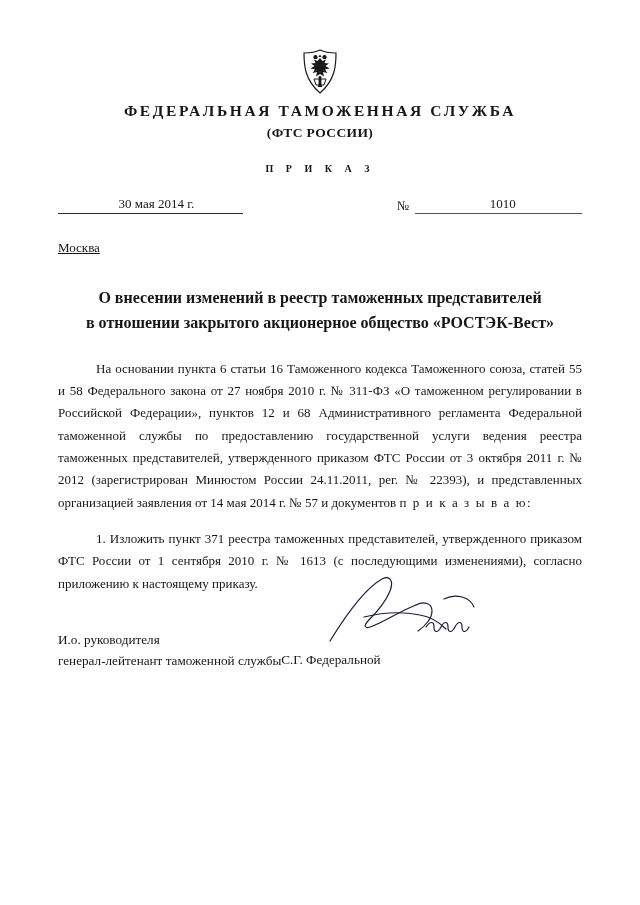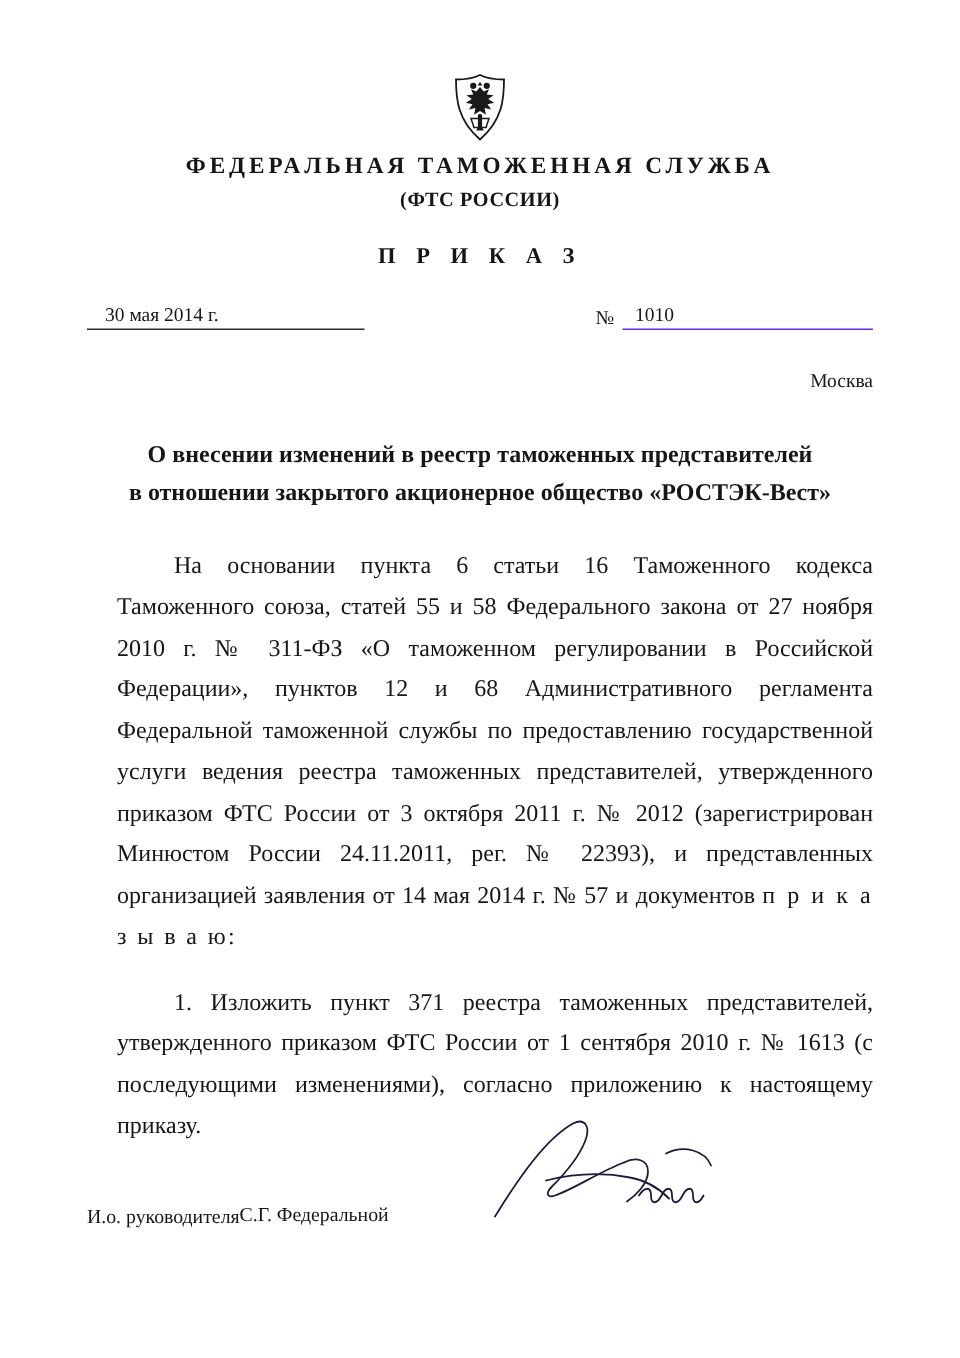--- a/index.html
+++ b/index.html
@@ -46,32 +46,33 @@
   .org-sub {
     text-align: center;
     font-weight: bold;
     font-size: 13.5px;
     letter-spacing: 0.4px;
     margin-top: 5px;
   }
   .doc-type {
     text-align: center;
     font-weight: bold;
-    font-size: 15px;
+    font-size: 10px;
     letter-spacing: 5px;
     margin-top: 22px;
   }
 
   
   .meta-row {
     display: flex;
     justify-content: space-between;
     align-items: flex-end;
     margin-top: 22px;
     font-size: 13px;
+    text-align: center;
   }
   .meta-date {
     width: 185px;
     border-bottom: 1px solid #2b2b2b;
     padding-bottom: 1px;
     padding-left: 12px;
     box-sizing: border-box;
   }
   .meta-num {
     display: flex;
@@ -85,42 +86,42 @@
   }
   .meta-num-value {
     flex: 1;
     border-bottom: 1px solid #6d28d9;
     padding-bottom: 1px;
     padding-left: 8px;
     box-sizing: border-box;
   }
 
   .city {
-    text-align: right;
+    text-align: left;
     font-size: 13px;
     margin-top: 26px;
+    text-decoration: underline;
   }
 
   
   .doc-title {
     text-align: center;
     font-weight: bold;
     font-size: 16px;
     line-height: 1.55;
     margin-top: 30px;
     padding: 0 8px;
   }
 
   
   .body-block {
     margin-top: 22px;
-    font-size: 16px;
+    font-size: 13px;
     line-height: 1.72;
     text-align: justify;
-    margin-left: 20px;
   }
   .para {
     text-indent: 38px;
     margin-bottom: 14px;
     text-align: justify;
     text-align-last: left;
   }
   .para.justify-all {
     text-align: justify;
   }
@@ -210,18 +211,19 @@
         <path d="M44 46 C60 42, 80 40, 100 44 C112 46, 120 52, 126 58"></path>
         <path d="M96 34 C104 30, 112 32, 112 40 C112 48, 104 56, 98 60"></path>
         <path d="M106 56 c4 -6, 8 -6, 8 0 c0 6, 4 6, 7 0 c3 -6, 7 -6, 7 0 c0 6, 4 6, 7 0 c3 -6, 7 -6, 7 0 c0 6, 4 6, 7 0"></path>
         <path d="M124 28 C136 22, 150 26, 154 36"></path>
       </g>
     </svg>
 
     <div class="sign-row">
       <div class="sign-left">
         <div>И.о. руководителя</div>
+        <div>генерал-лейтенант таможенной службы</div>
       </div>
       <div class="sign-name">С.Г. Федеральной</div>
     </div>
   </div>
 
 </div>
 
 </body></html>

